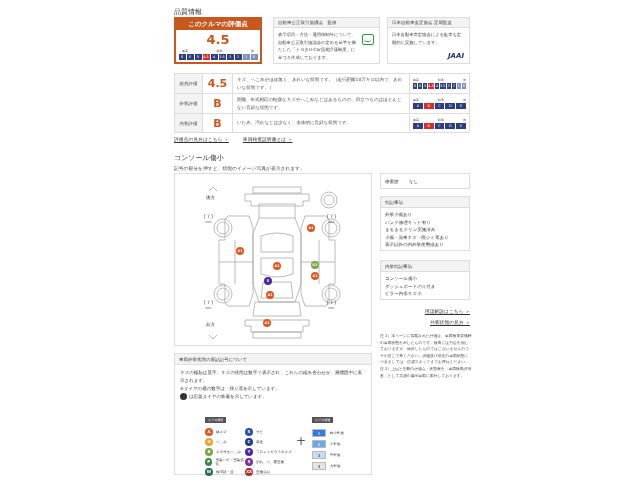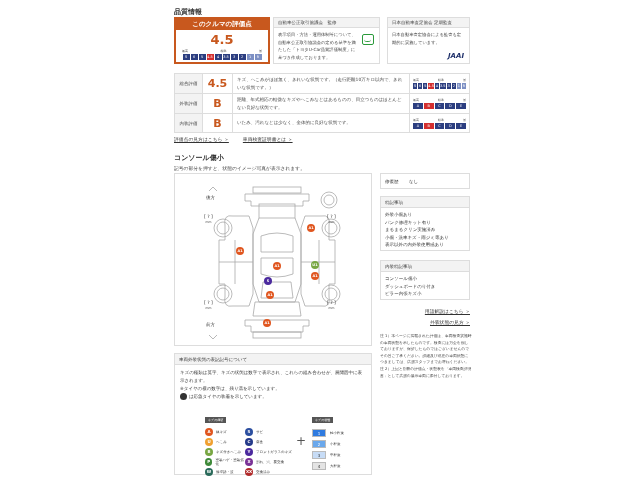--- a/index.html
+++ b/index.html
@@ -1,20 +1,20 @@
 <!DOCTYPE html>
 <html><head>
 <meta charset="utf-8">
 <style>
 *{box-sizing:border-box;margin:0;padding:0}
 body{width:640px;height:480px;background:#fff;font-family:"DejaVu Sans",sans-serif;color:#333;position:relative;overflow:hidden}
 .wrap{position:absolute;left:173px;top:0;width:297px}
-.h2{font-size:7px;font-weight:bold;color:#333;position:absolute}
+.h2{font-size:7px;font-weight:normal;color:#333;position:absolute}
 .box{position:absolute;border:1px solid #ddd;background:#fff}
-.eval-card{position:absolute;left:1px;top:17px;width:96px;height:47px;border:2px solid #c8581e}
+.eval-card{position:absolute;left:1px;top:17px;width:88px;height:47px;border:2px solid #c8581e}
 .eval-card .hd{background:#c8581e;color:#fff;font-size:6.5px;font-weight:bold;text-align:center;height:11px;line-height:11px}
 .eval-card .score{color:#c8581e;font-size:13px;font-weight:bold;text-align:center;margin-top:3px;height:14px;line-height:14px}
 .scale{display:flex;gap:1px;justify-content:center;margin-top:1px}
 .scale span{width:7px;height:6px;font-size:3.5px;line-height:6px;text-align:center;color:#fff;background:#2c3e80}
 .scale span.hi{background:#d32f2f}
 .scale span.lt{background:#7d90c4}
 .scale-lbl{display:flex;justify-content:space-between;font-size:3px;color:#333;padding:0 6px;margin-top:2px;height:4px}
 .panel .ph{background:#f3f3f3;border-bottom:1px solid #ddd;font-size:4.5px;height:10px;line-height:10px;padding-left:4px;color:#444}
 .panel .pb{font-size:4.3px;line-height:7.5px;padding:3px 4px;color:#444}
 table.rt{position:absolute;left:1px;top:73px;width:296px;border-collapse:collapse}

